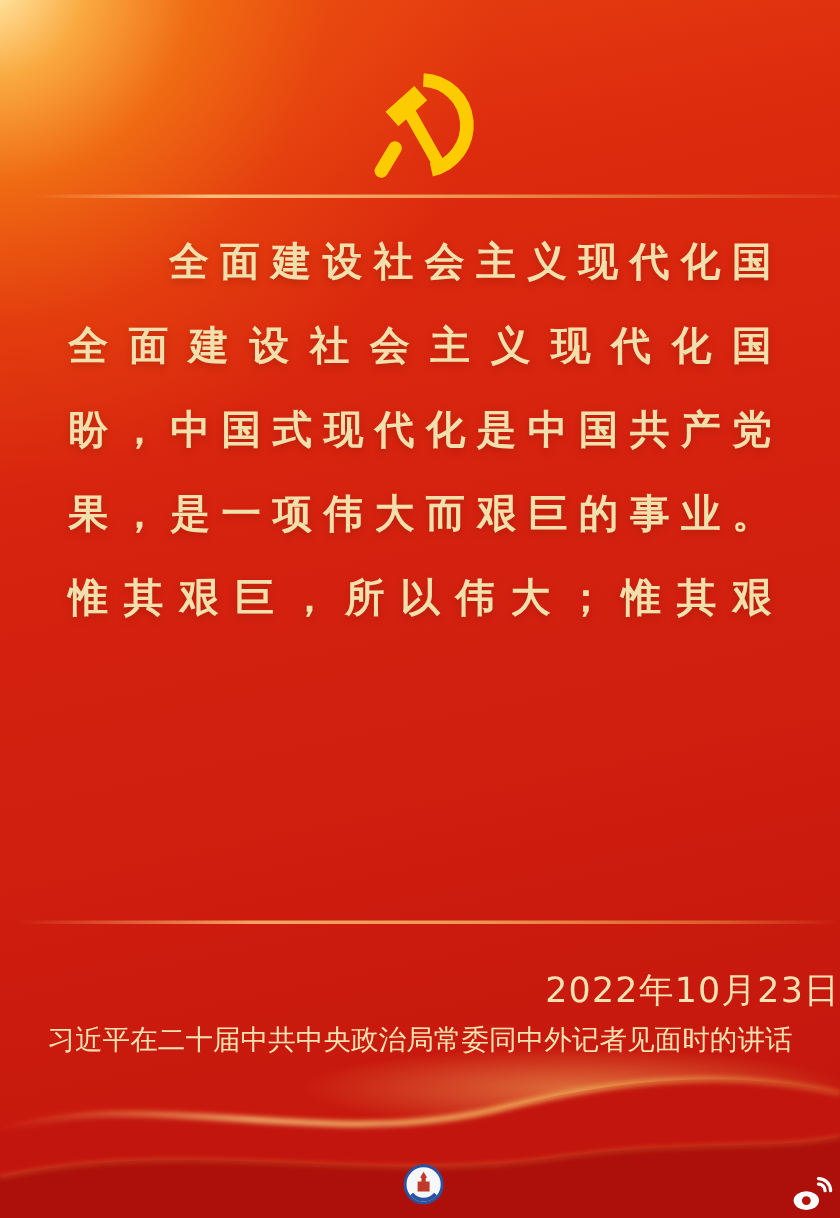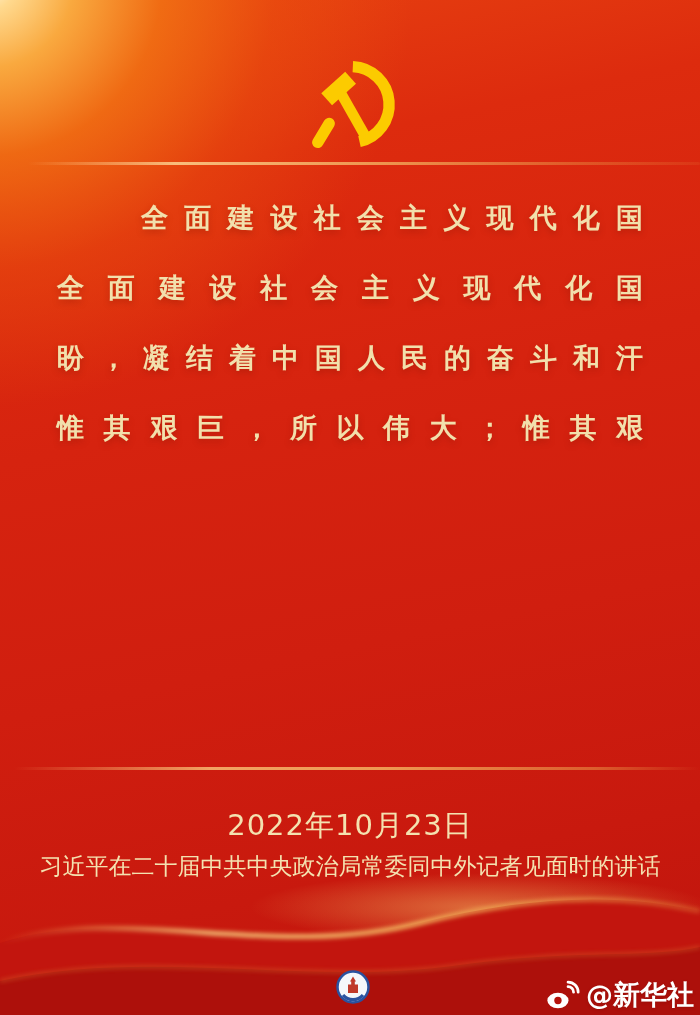--- a/index.html
+++ b/index.html
@@ -25,29 +25,29 @@
   }
   .divider.bottom{
     top:767px;
     background:linear-gradient(90deg, rgba(240,160,80,0) 2%, rgba(246,178,108,.9) 30%,
       rgba(240,160,85,.95) 55%, rgba(232,140,66,.6) 85%, rgba(232,140,66,0) 100%);
   }
   
   .quote{
     position:absolute;left:57px;top:183px;width:586px;
     font-family:"DejaVu Serif","Liberation Serif",serif;
-    font-weight:bold;color:#f2e0ac;font-size:27px;
+    font-weight:bold;color:#f2e0ac;font-size:33px;
     text-shadow:0 3px 6px rgba(130,20,0,.35);
   }
   .qline{height:70px;line-height:70px;text-align:justify;text-align-last:justify;}
   .qline.first{text-indent:84px;}
   .qline.last{text-align-last:left;}
   
   .date{
-    position:absolute;left:0;top:806px;width:700px;text-align:center;
+    position:absolute;left:0;top:806px;width:700px;text-align:right;
     color:#f4e2b0;font-size:29px;letter-spacing:1px;
   }
   .attribution{
     position:absolute;left:0;top:851px;width:700px;text-align:center;
     color:#f4e2b0;font-size:23px;
   }
   
   .silk{position:absolute;left:0;bottom:0;width:700px;height:150px;}
   
   .agency-logo{position:absolute;left:336px;top:970px;width:34px;height:34px;}
@@ -78,21 +78,22 @@
 
       <rect x="21" y="21.5" width="34" height="17" fill="#fccb00" transform="rotate(-42 38 30)"></rect>
     </svg>
   </div>
 
   <div class="divider top"></div>
 
   <div class="quote">
     <div class="qline first">全面建设社会主义现代化国</div>
     <div class="qline">全面建设社会主义现代化国</div>
-    <div class="qline">盼，凝结着中国人民的奋斗和汗</div>
+    <div class="qline">盼，中国式现代化是中国共产党</div>
+    <div class="qline">果，是一项伟大而艰巨的事业。</div>
     <div class="qline">惟其艰巨，所以伟大；惟其艰</div>
   </div>
 
   <div class="divider bottom"></div>
 
   <div class="date">2022年10月23日</div>
   <div class="attribution">习近平在二十届中共中央政治局常委同中外记者见面时的讲话</div>
 
   <div class="silk">
     <svg width="700" height="150" viewBox="0 0 700 150" aria-hidden="true">
@@ -132,16 +133,15 @@
 
   <div class="watermark">
     <span>
       <svg width="34" height="30" viewBox="0 0 37 30" aria-hidden="true">
         <ellipse cx="13" cy="21" rx="11.5" ry="8.5" fill="#ffffff"></ellipse>
         <circle cx="13" cy="21" r="4" fill="#b5120c"></circle>
         <path d="M24,6 A6,6 0 0 1 30,12" stroke="#ffffff" stroke-width="3" fill="none" stroke-linecap="round"></path>
         <path d="M24,1 A11,11 0 0 1 35,12" stroke="#ffffff" stroke-width="3" fill="none" stroke-linecap="round"></path>
       </svg>
     </span>
-    <span>@新华社</span>
   </div>
 
 </div>
 
 </body></html>

